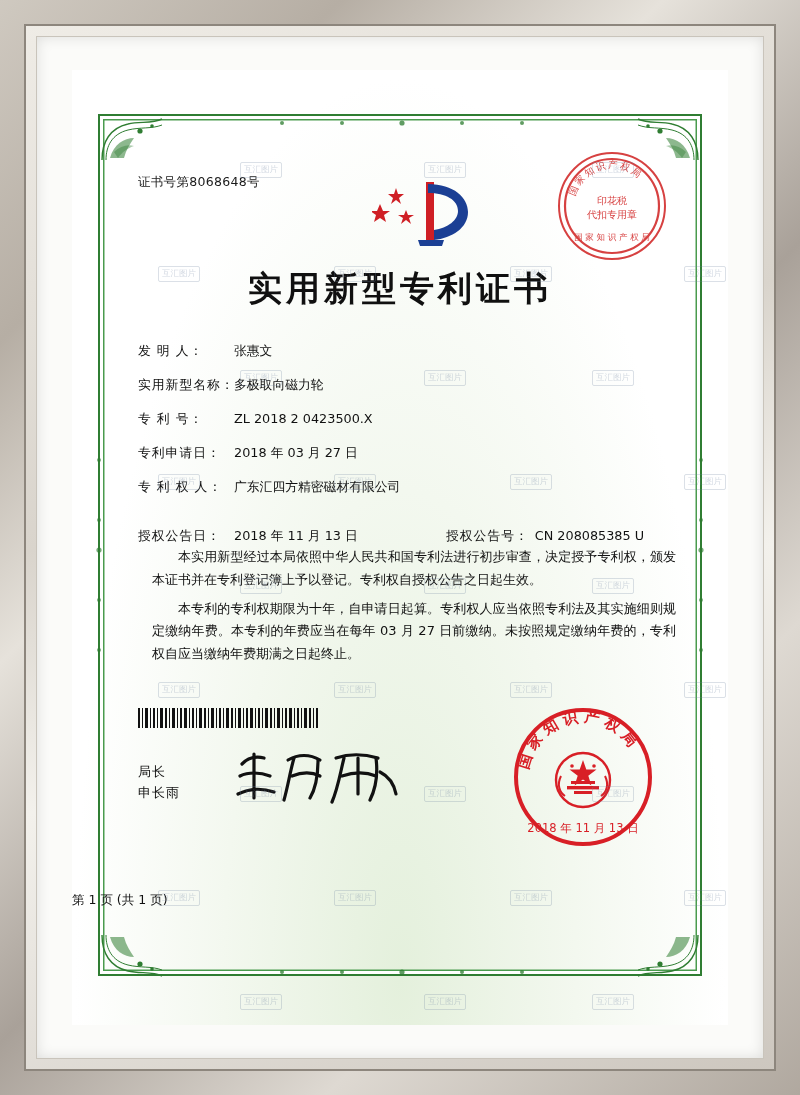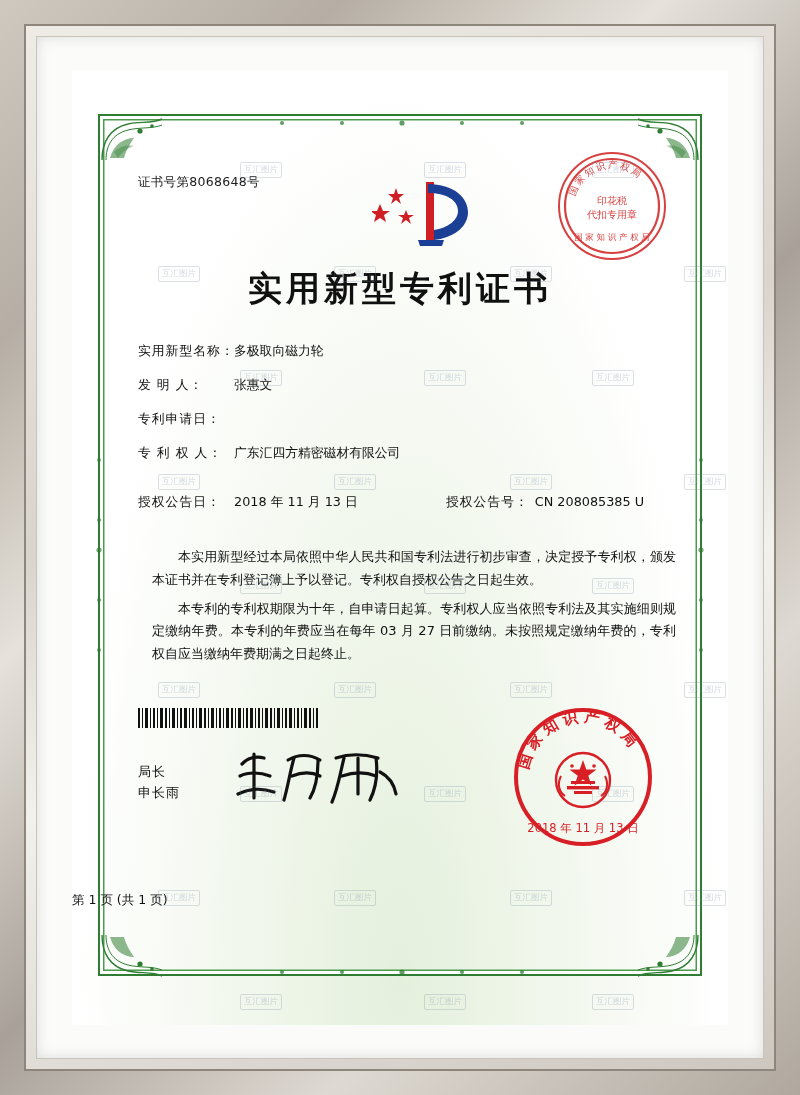--- a/index.html
+++ b/index.html
@@ -352,29 +352,34 @@
         <text x="52" y="50" font-size="10" fill="currentColor" text-anchor="middle" font-family="DejaVu Sans">印花税</text>
         <text x="52" y="64" font-size="10" fill="currentColor" text-anchor="middle" font-family="DejaVu Sans">代扣专用章</text>
         <text x="52" y="86" font-size="8.5" fill="currentColor" text-anchor="middle" font-family="DejaVu Sans">国 家 知 识 产 权 局</text>
       </svg>
     </div>
 
     <div class="title">实用新型专利证书</div>
 
     <div class="fields">
       <div class="field-row">
+        <span class="field-label">发  明  人：</span>
+        <span class="field-value">张惠文</span>
+      </div>
+      <div class="field-row">
         <span class="field-label">实用新型名称：</span>
         <span class="field-value">多极取向磁力轮</span>
       </div>
       <div class="field-row">
-        <span class="field-label">发  明  人：</span>
-        <span class="field-value">张惠文</span>
+        <span class="field-label">专  利  号：</span>
+        <span class="field-value">ZL 2018 2 0423500.X</span>
       </div>
       <div class="field-row">
         <span class="field-label">专利申请日：</span>
+        <span class="field-value">2018 年 03 月 27 日</span>
       </div>
       <div class="field-row">
         <span class="field-label">专 利 权 人：</span>
         <span class="field-value">广东汇四方精密磁材有限公司</span>
       </div>
       <div class="field-row">
       </div>
       <div class="row-split">
         <div class="left">
           <span class="field-label">授权公告日：</span>

